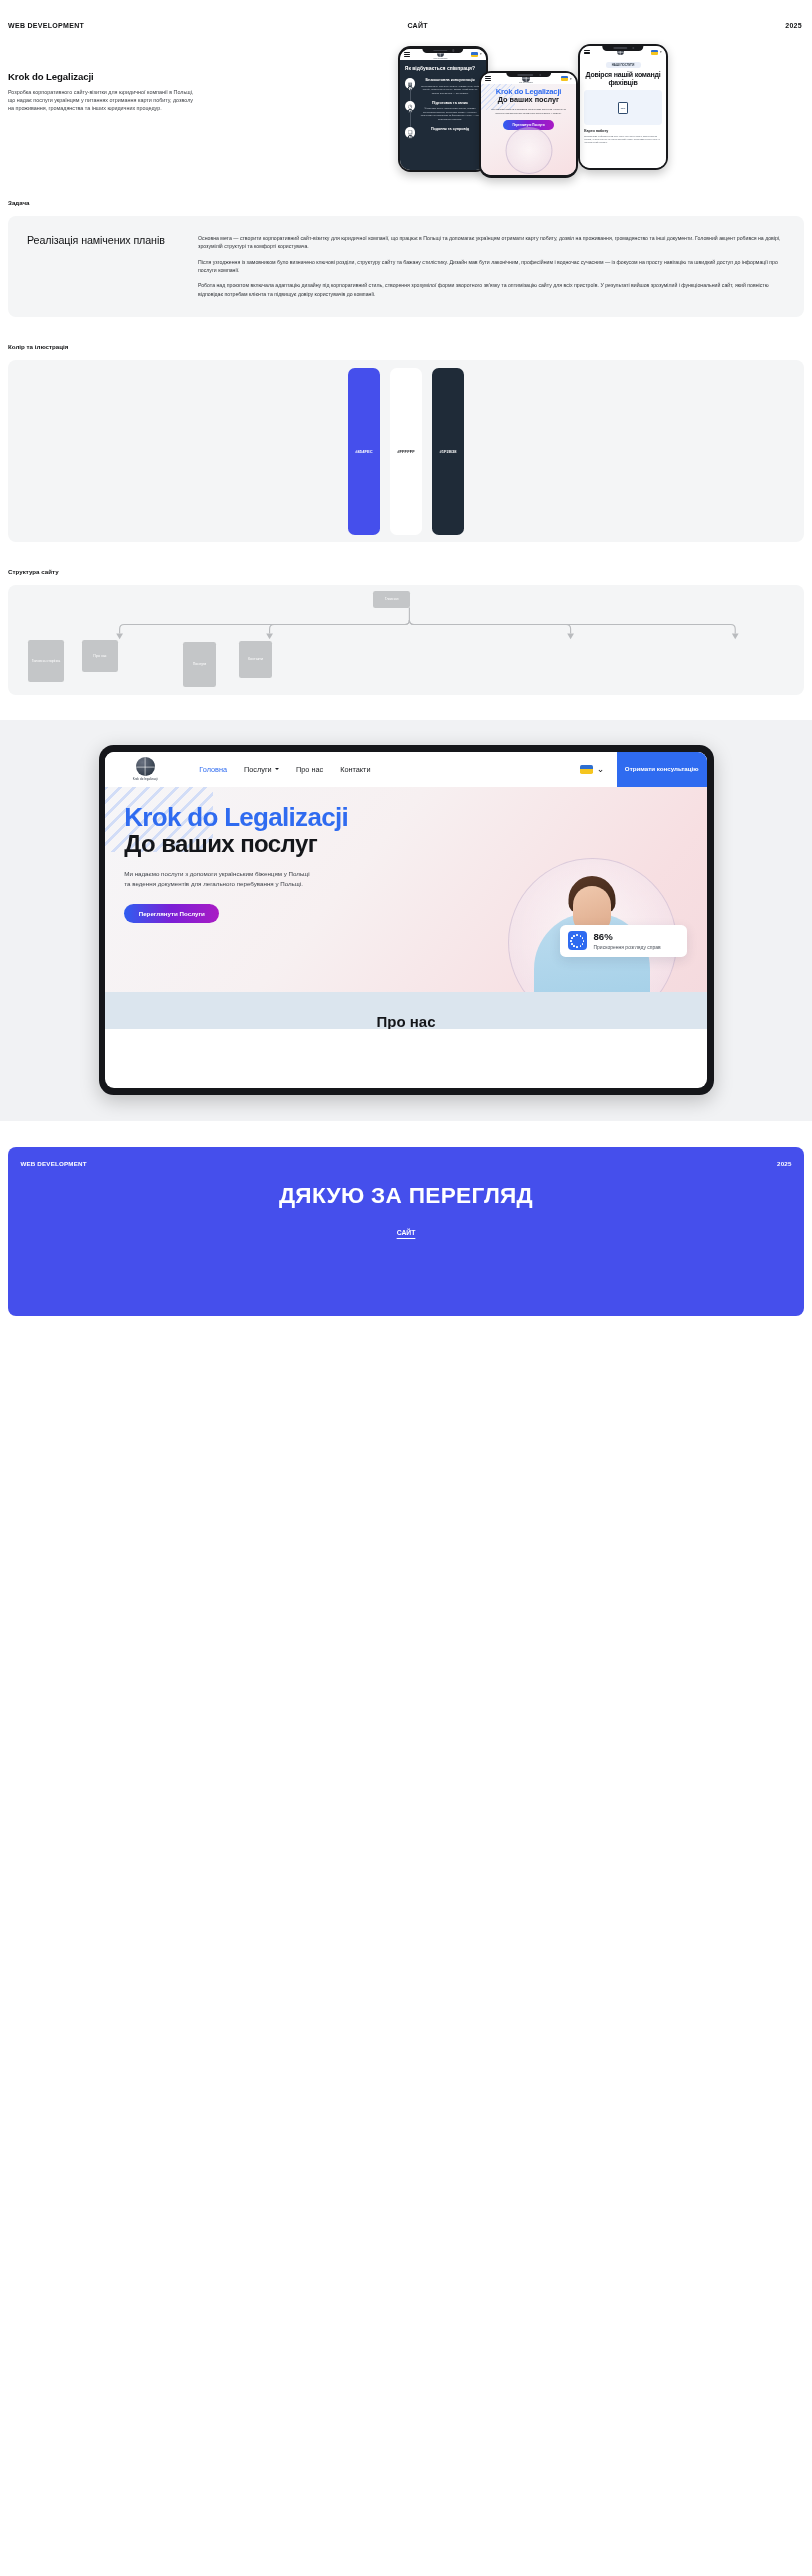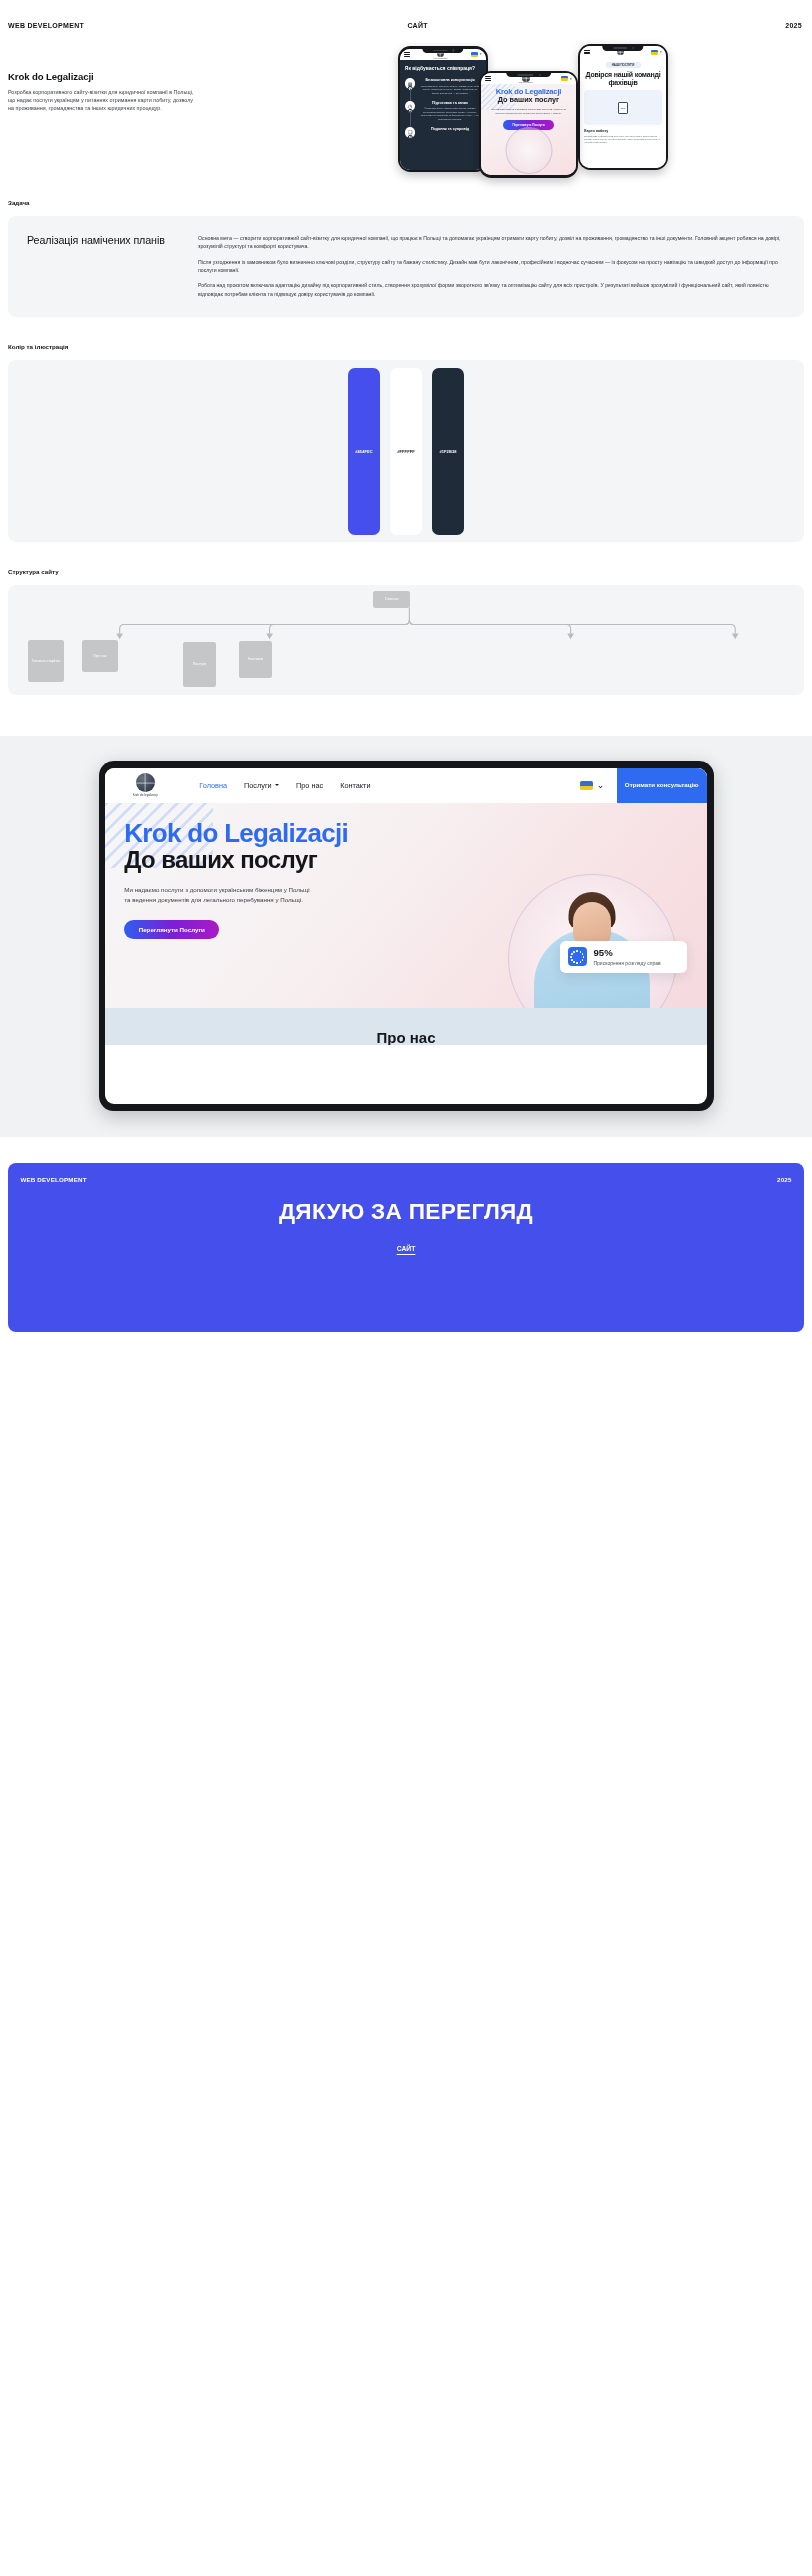--- a/index.html
+++ b/index.html
@@ -227,21 +227,21 @@
   }
   .map-panel svg { position:absolute; inset:0; width:100%; height:100%; }
   .node {
     position:absolute; background:#c4c6c8; color:#fff; border-radius: 2.3px;
     display:flex; align-items:center; justify-content:center; text-align:center;
     font-size: 3.6px; line-height:1.45; padding: 1.1px;
   }
 
   
   .showcase {
-    margin-top: 41px; background:#f1f2f4; padding: 25px 0 26px;
+    margin-top: 25px; background:#f1f2f4; padding: 25px 0 26px;
     display:flex; justify-content:center;
   }
   .tablet {
     width: 615px; height: 350px; background:#15161a; border-radius: 14.7px;
     padding: 6.8px; box-shadow: 0 5.6px 19px rgba(0,0,0,.22);
   }
   .tablet-screen { width:100%; height:100%; border-radius: 9px; overflow:hidden; background:#fff; position:relative;}
 
   .t-nav { height: 35px; background:#fff; display:flex; align-items:center; padding-left: 16px; }
   .t-logo { display:flex; flex-direction:column; align-items:center; gap:1.1px; width: 48px;}
@@ -601,21 +601,21 @@
                 <i style="left: 14px; top: 12px;"></i>
                 <i style="left: 12px; top: 14px;"></i>
                 <i style="left: 8.7px; top: 15px;"></i>
                 <i style="left: 5.6px; top: 14px;"></i>
                 <i style="left: 3.4px; top: 12px;"></i>
                 <i style="left: 2.5px; top: 8.7px;"></i>
                 <i style="left: 3.4px; top: 5.6px;"></i>
                 <i style="left: 5.6px; top: 3.4px;"></i>
               </div>
             <div>
-              <div class="stat-num">95%</div>
+              <div class="stat-num">86%</div>
               <div class="stat-label">Прискорення розгляду справ</div>
             </div>
           </div>
 
           <div class="t-about">
             <span>Про нас</span>
           </div>
         </div>
 
       </div>

